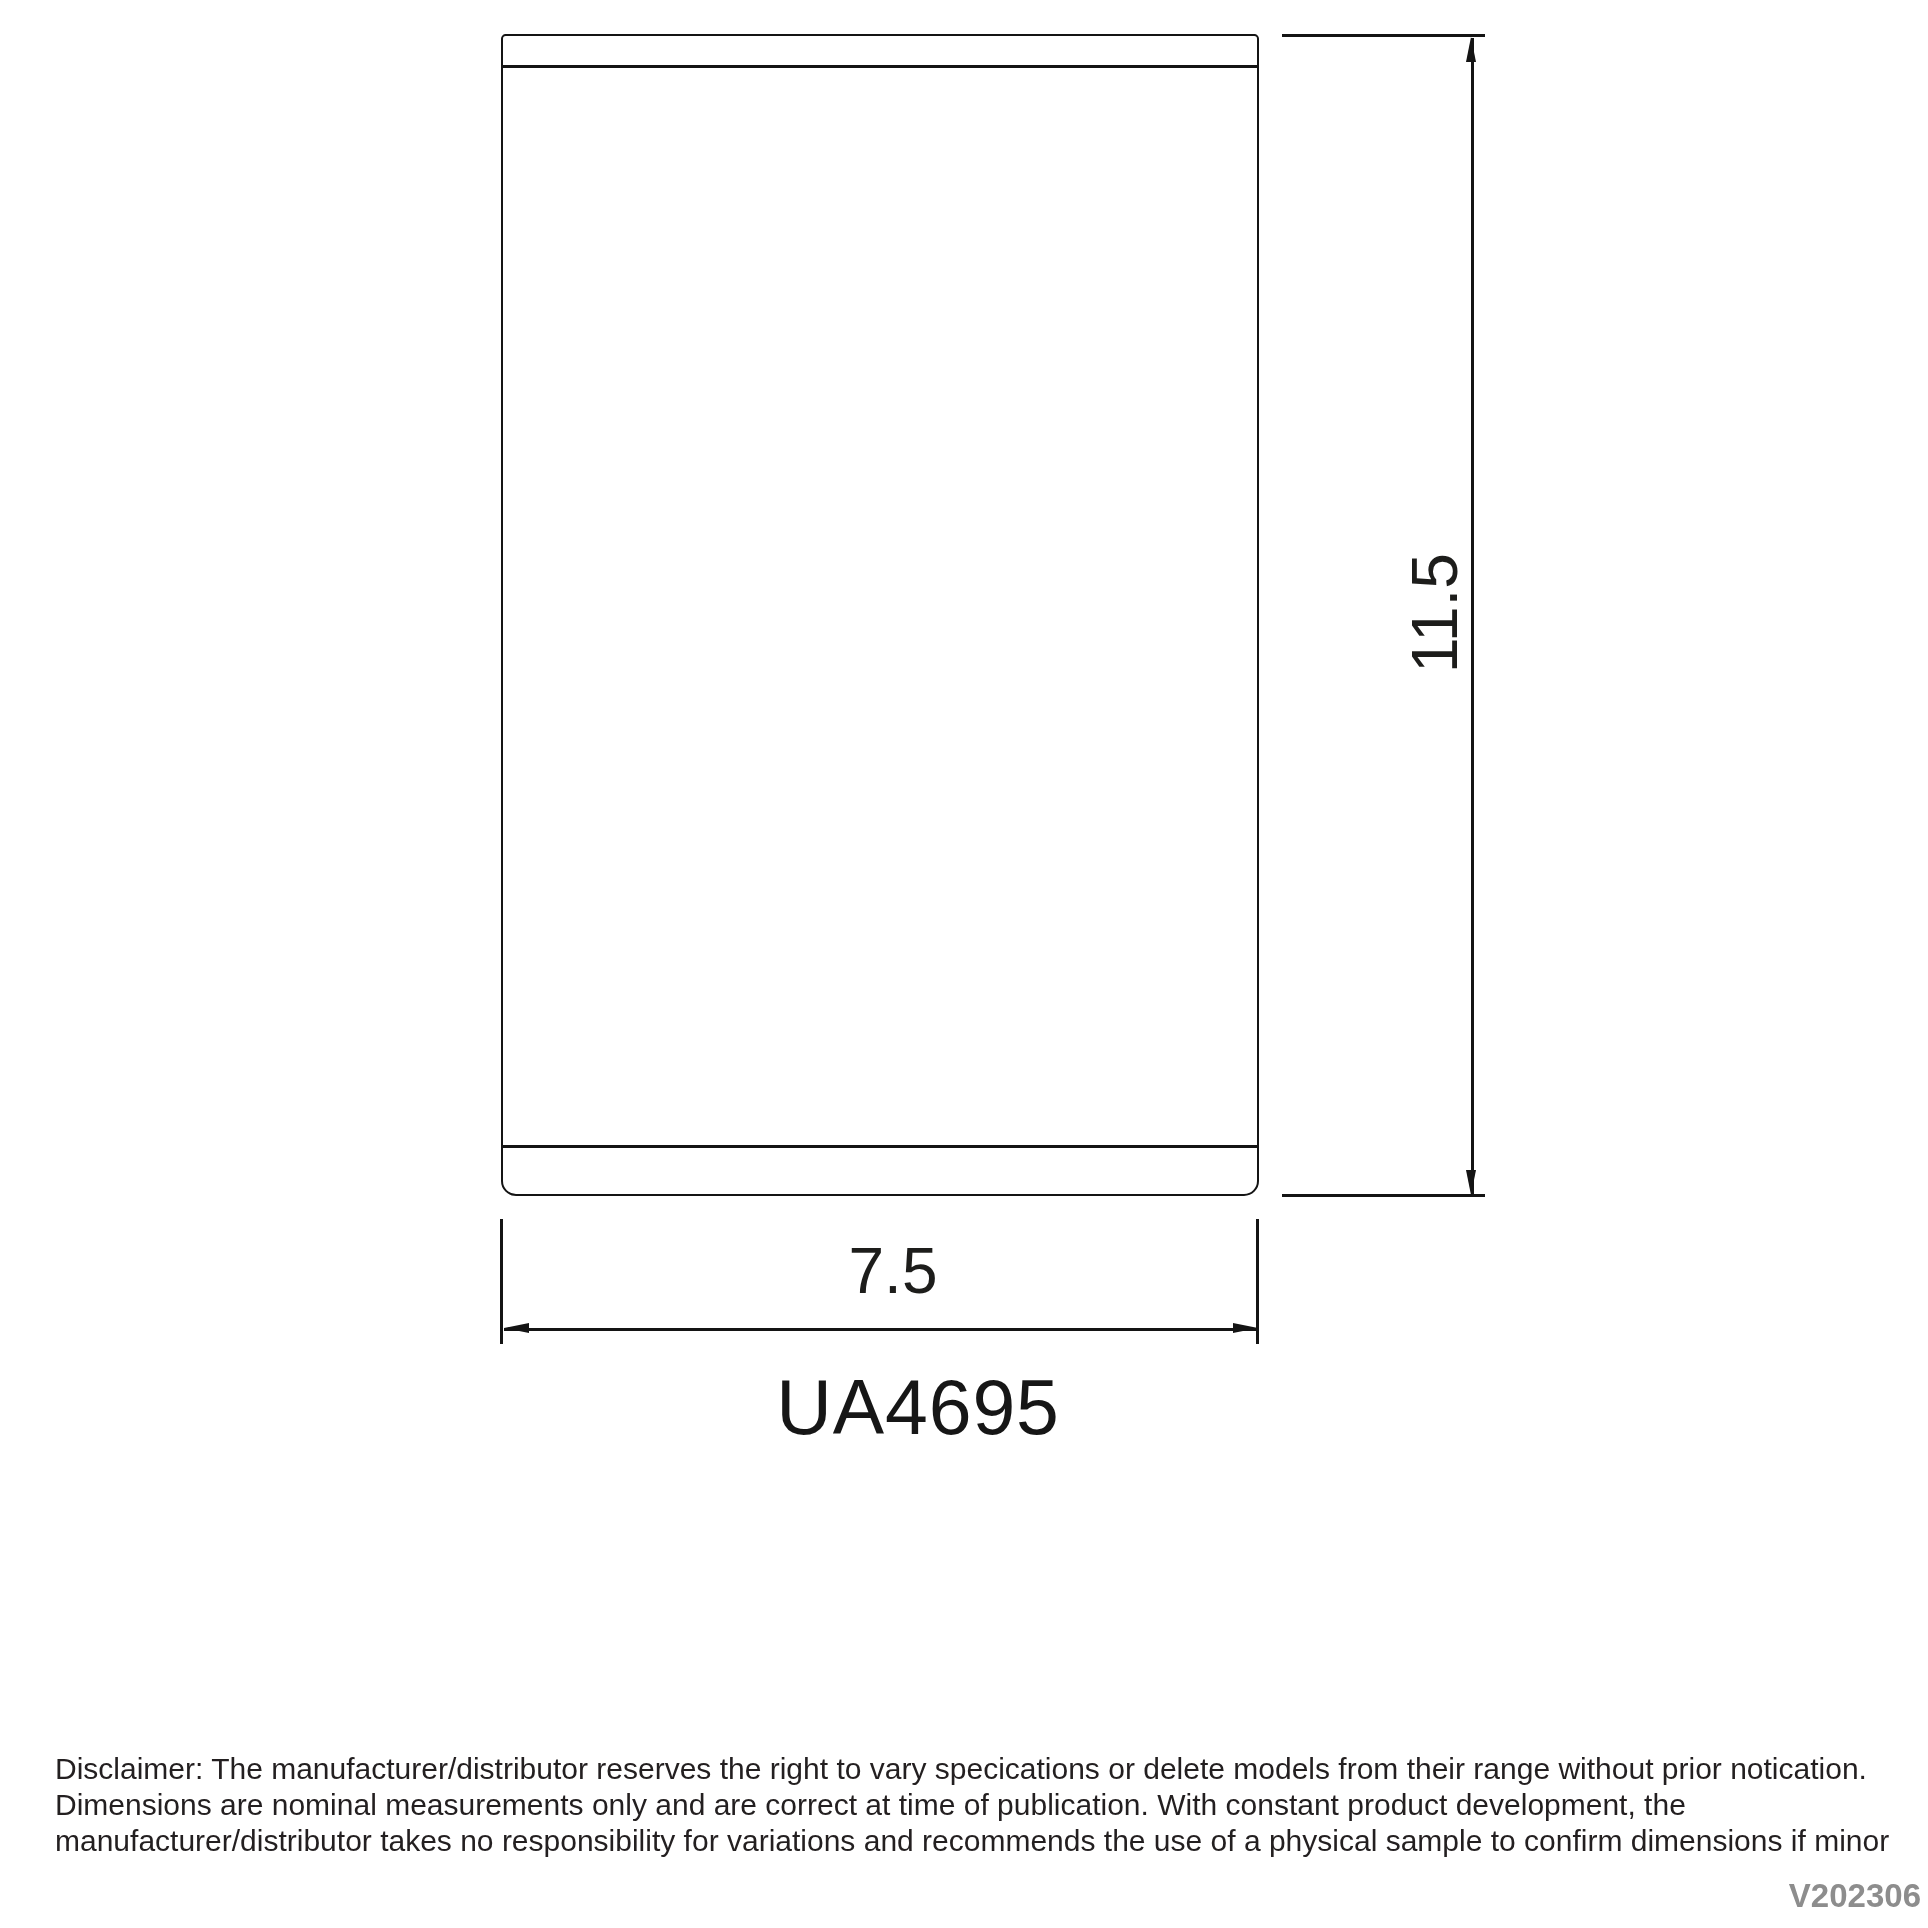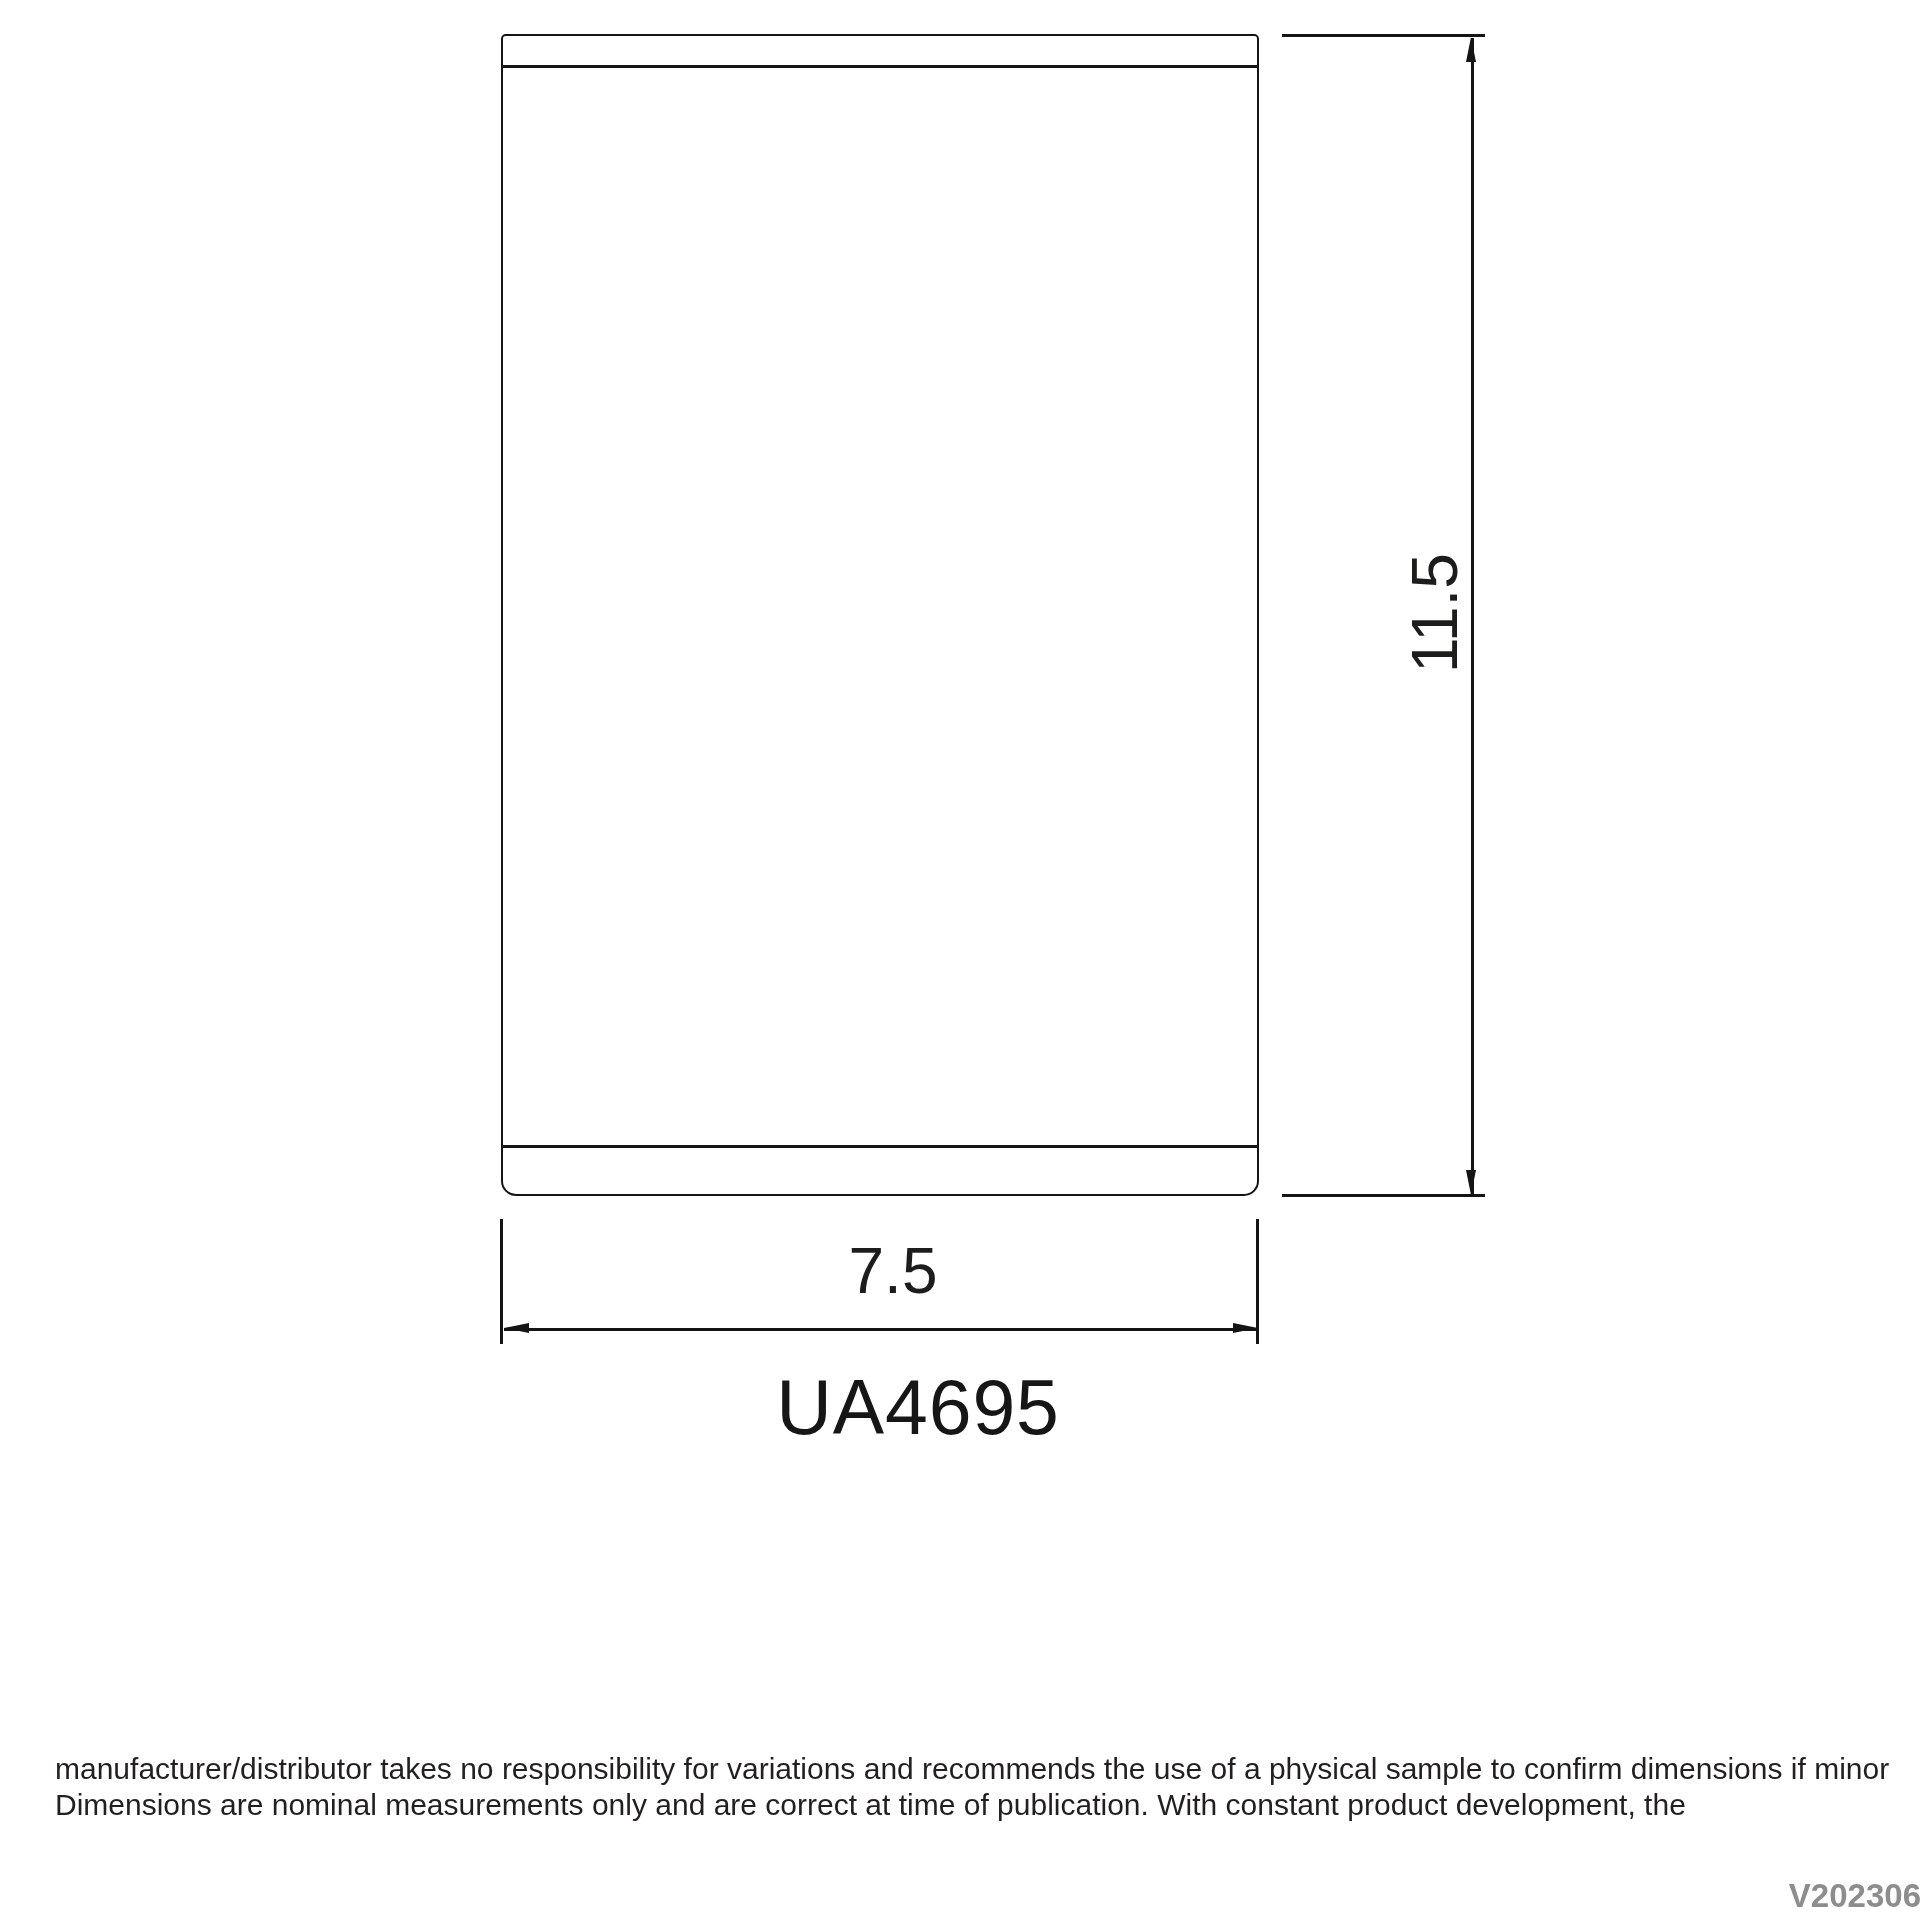--- a/index.html
+++ b/index.html
@@ -69,20 +69,21 @@
 
   <div class="product-code">UA4695</div>
 
   <div class="logo">
     
     
     
   </div>
 
   <div class="disclaimer">
+    <div>Disclaimer: The manufacturer/distributor reserves the right to vary specications or delete models from their range without prior notication.</div>
+    <div>Dimensions are nominal measurements only and are correct at time of publication. With constant product development, the</div>
     <div>manufacturer/distributor takes no responsibility for variations and recommends the use of a physical sample to confirm dimensions if minor</div>
-    <div>Dimensions are nominal measurements only and are correct at time of publication. With constant product development, the</div>
   </div>
 
   <div class="version">V202306</div>
 
 </div>
 
 
 </body></html>

